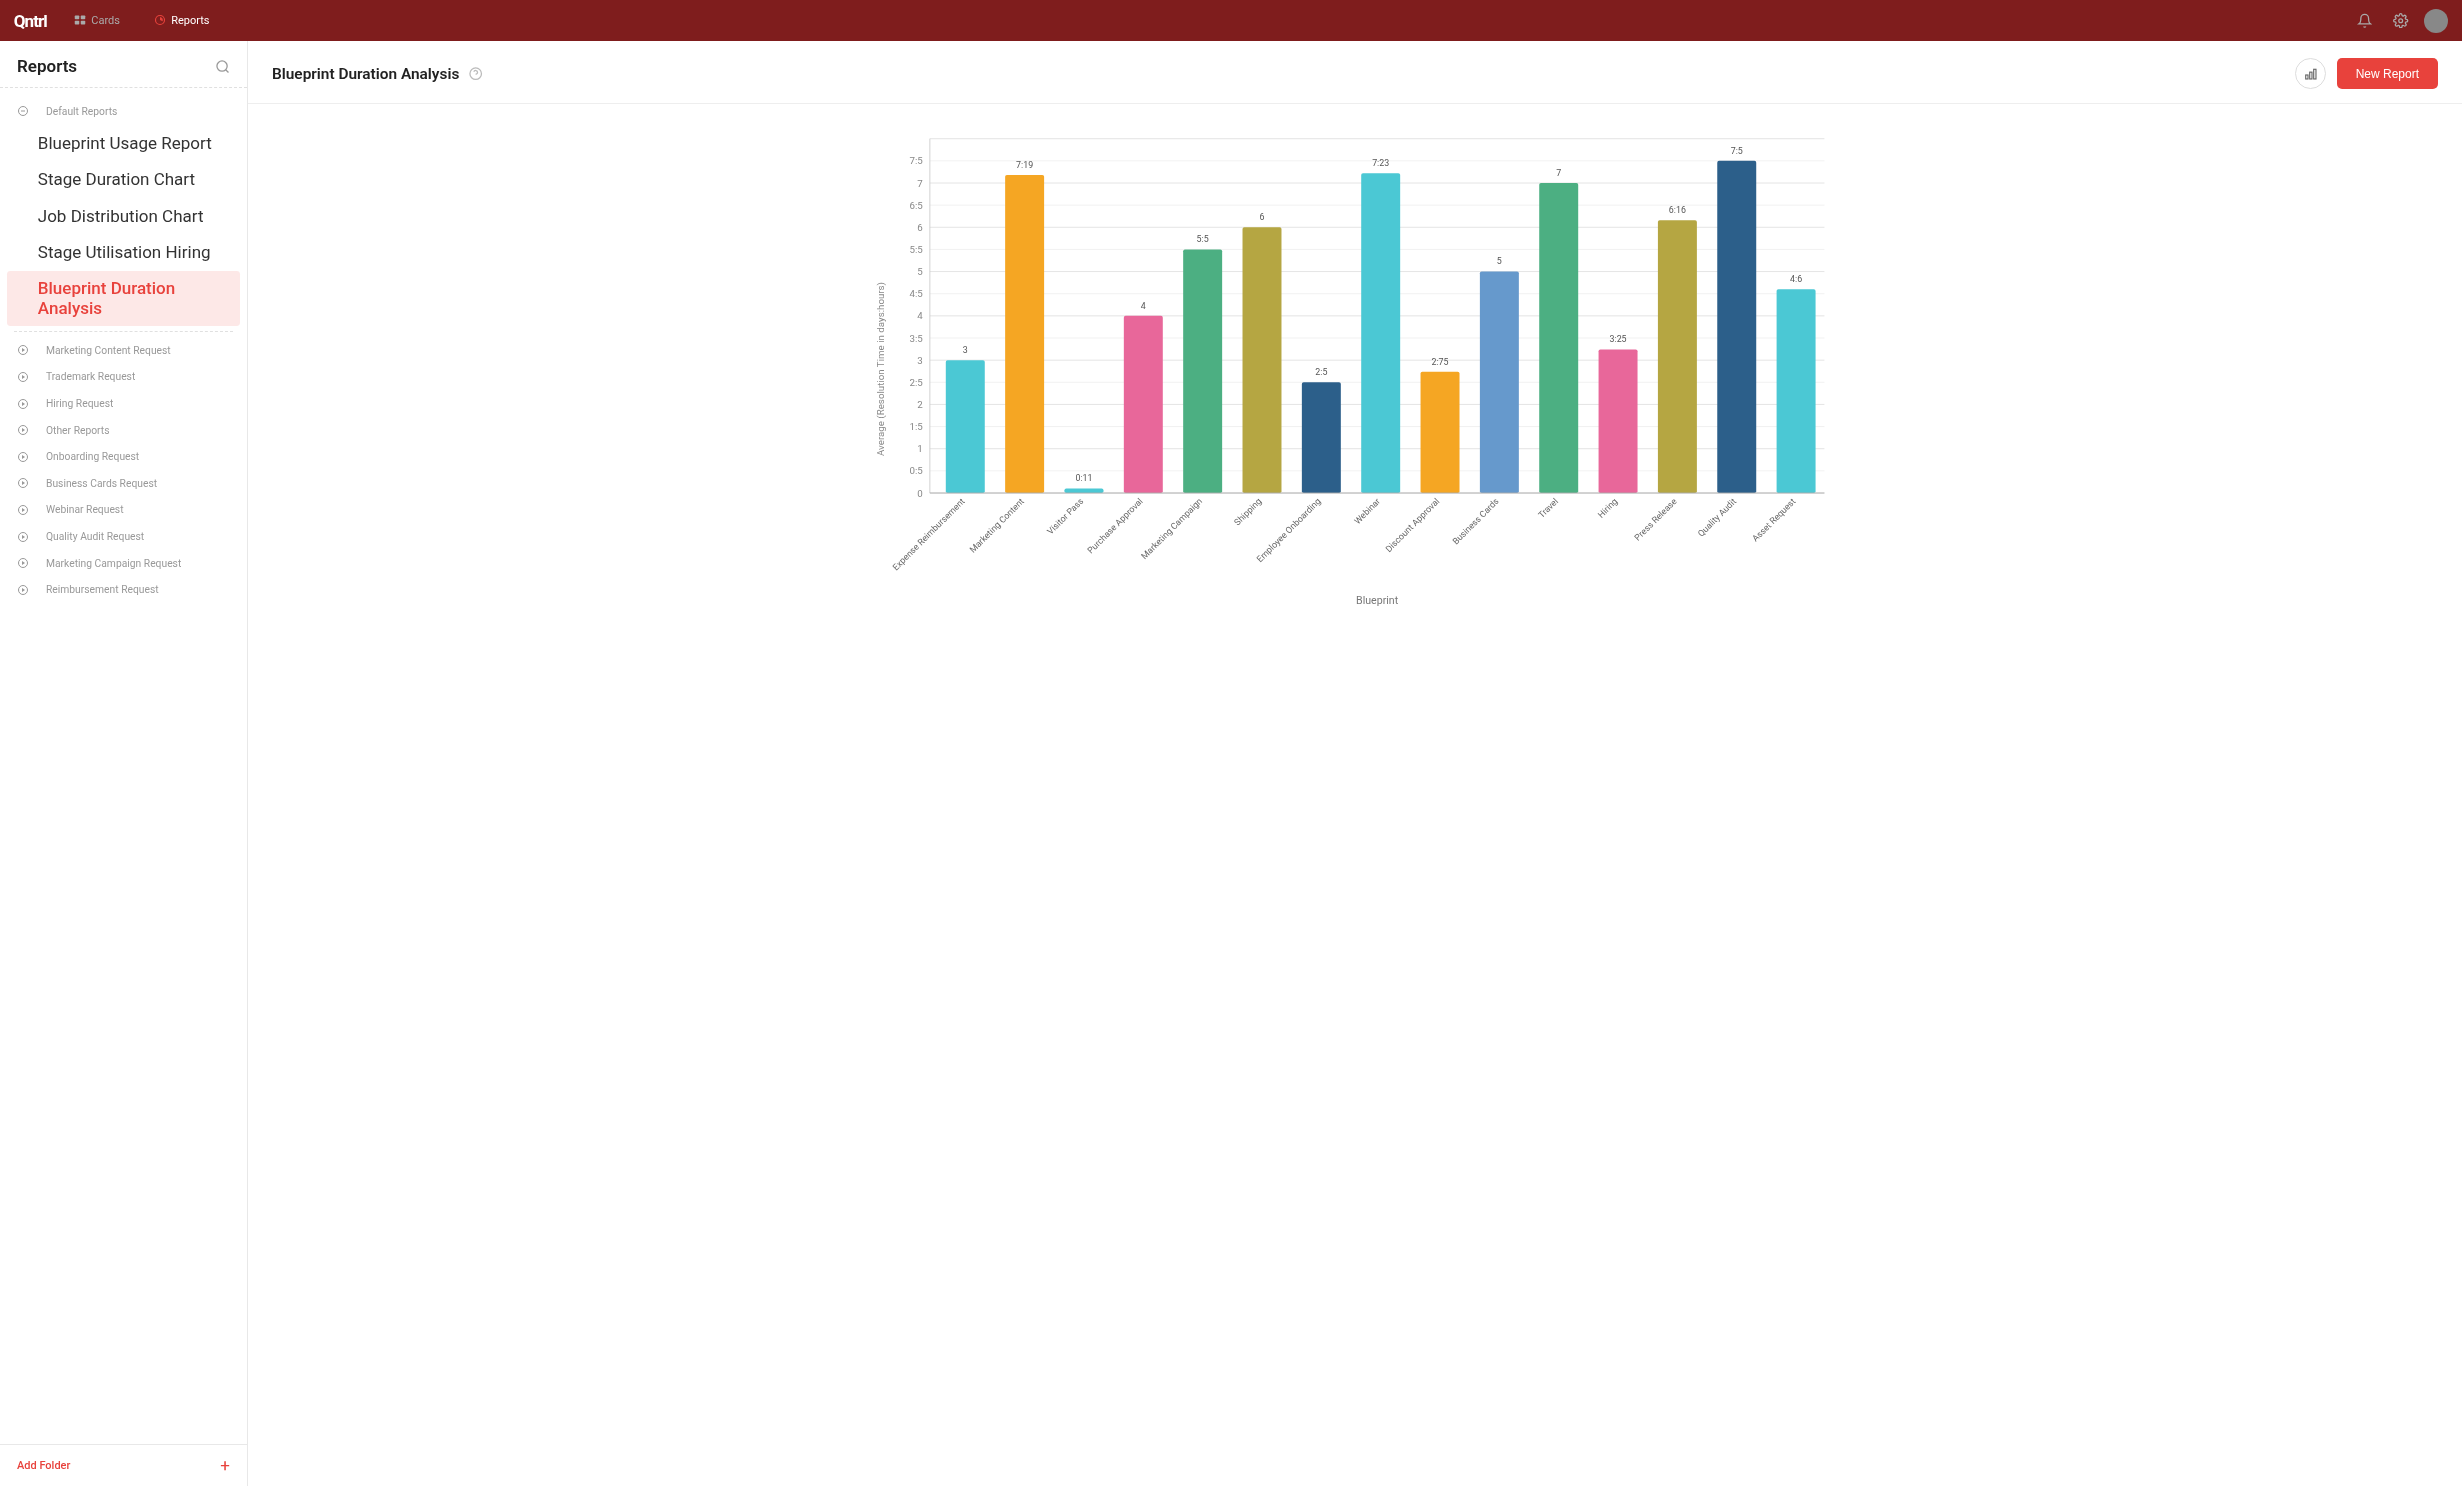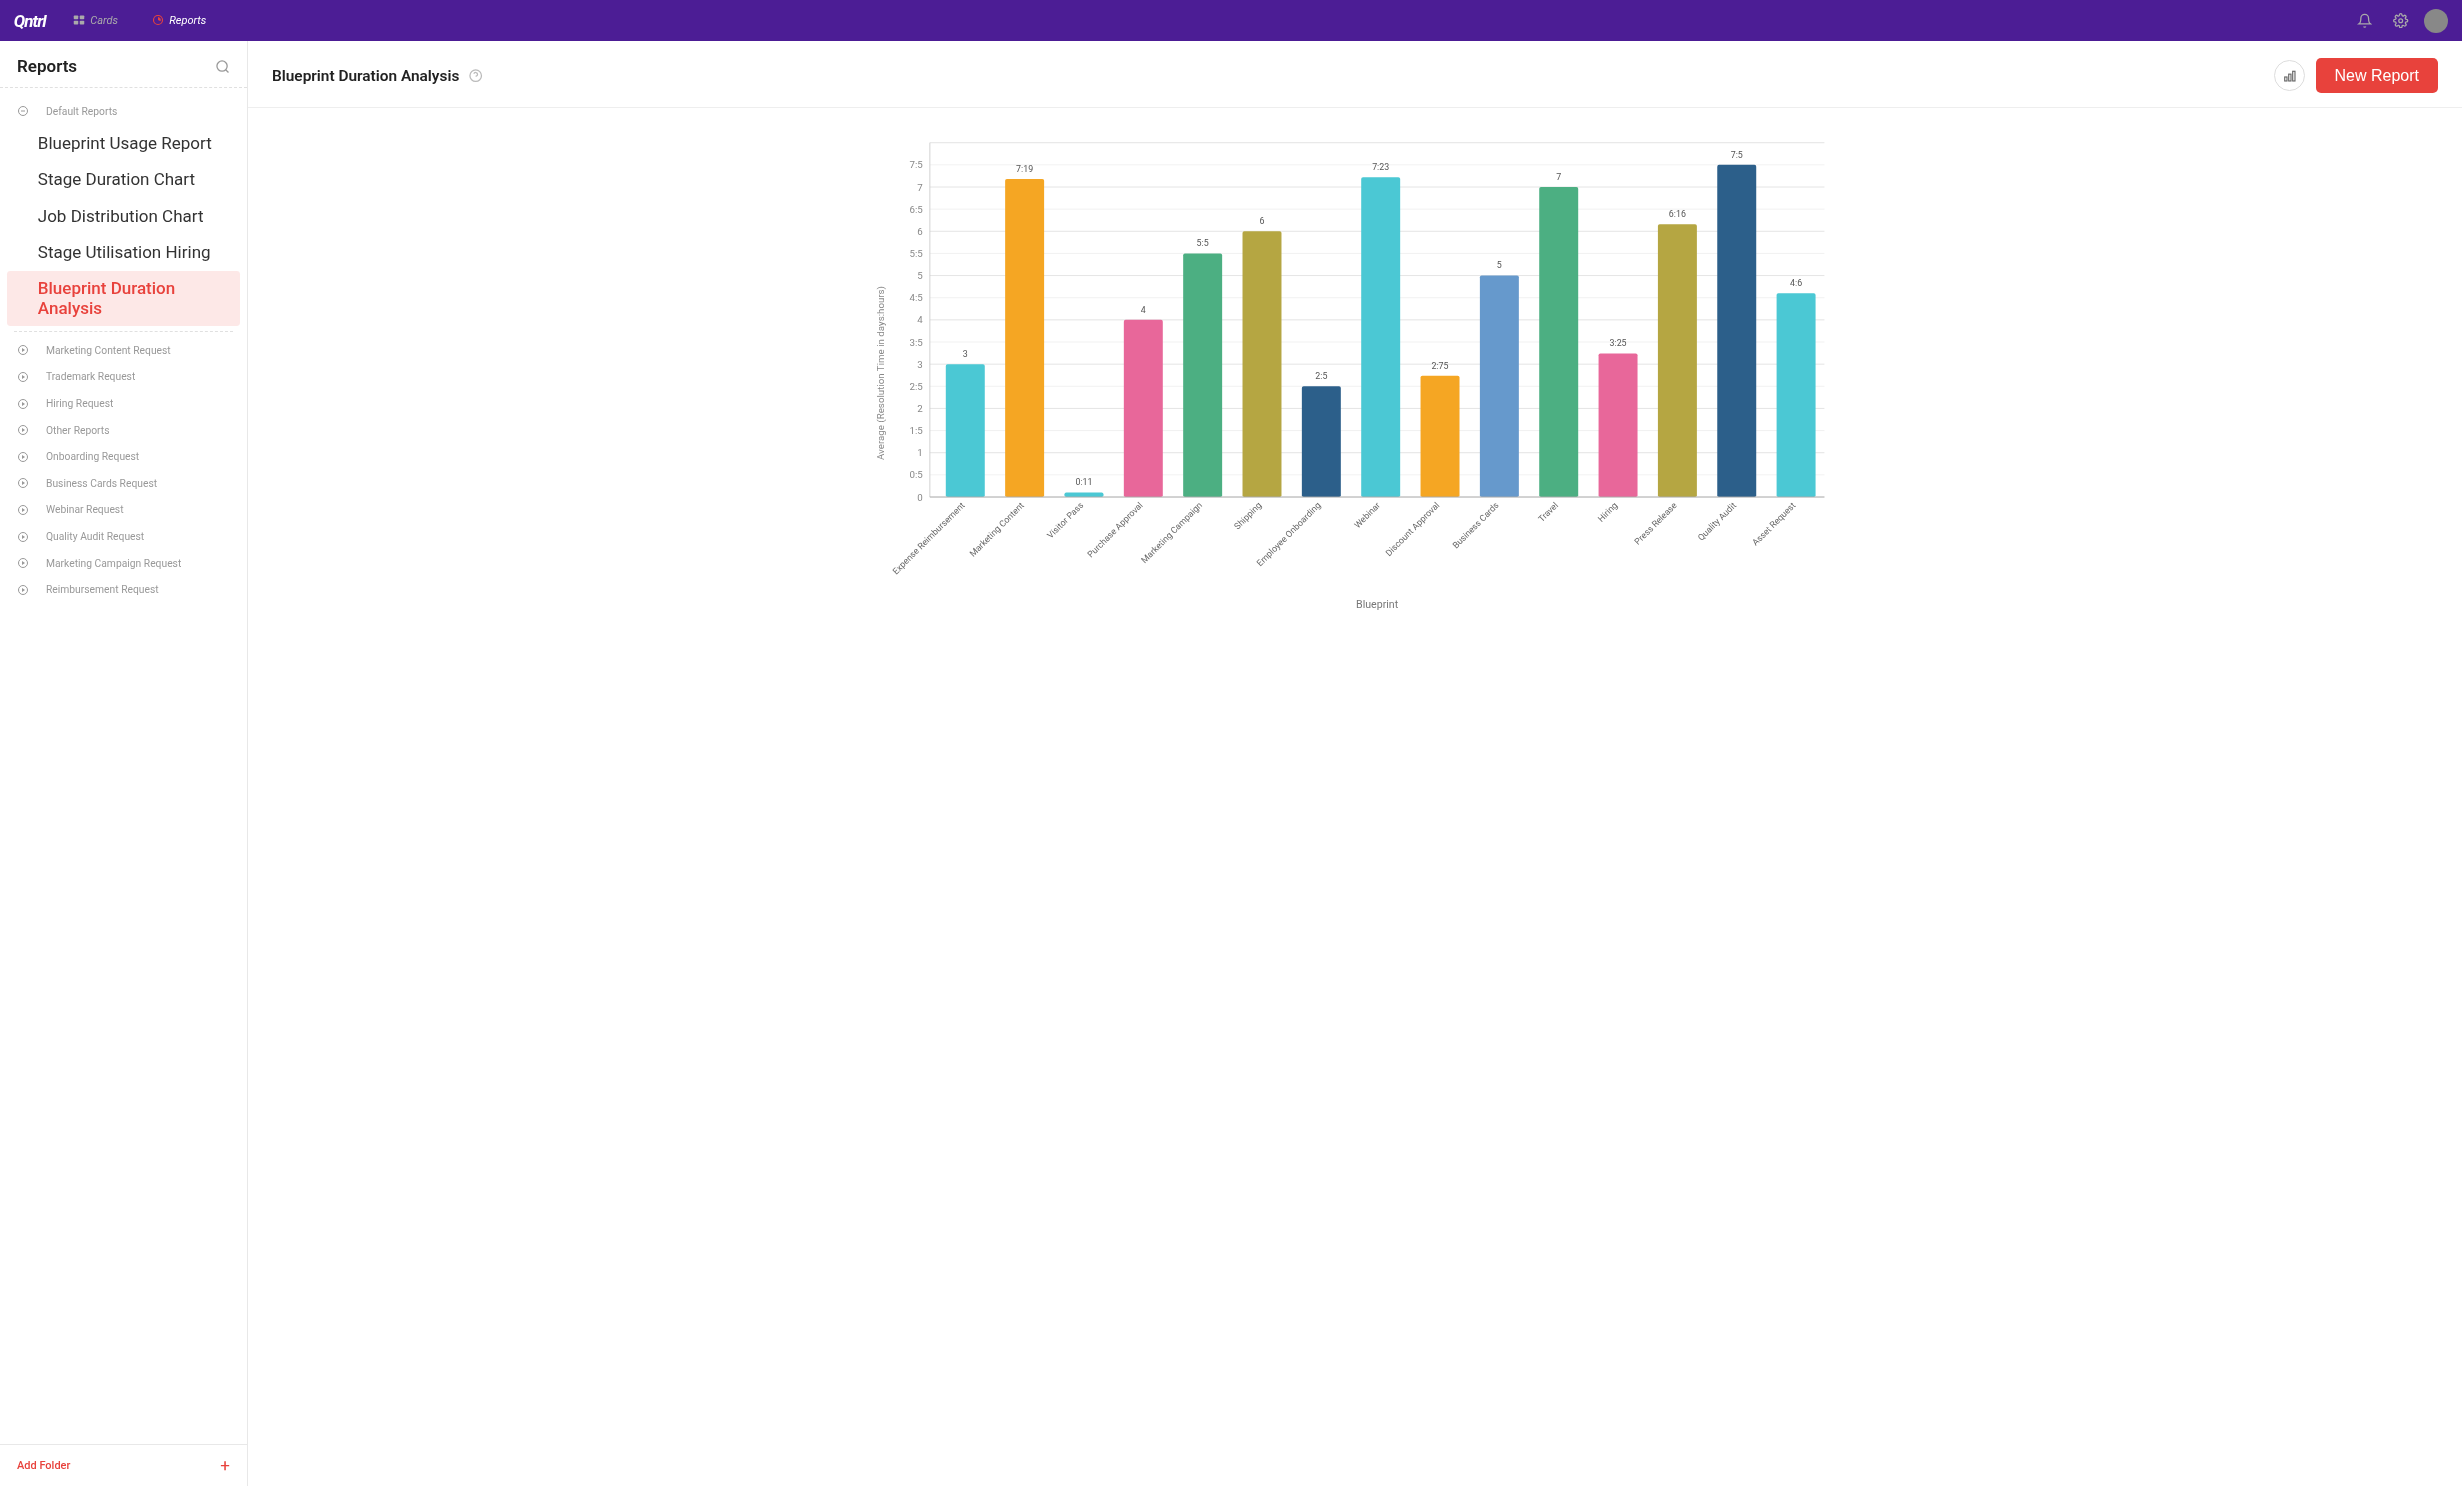--- a/index.html
+++ b/index.html
@@ -1,27 +1,26 @@
 <!DOCTYPE html>
 <html style="font-size:13.7px"><head>
   <meta charset="utf-8">
   <style>
     * { box-sizing: border-box; margin: 0; padding: 0; }
     body { font-family: -apple-system, BlinkMacSystemFont, 'Segoe UI', Roboto, sans-serif; background: #f5f5f5; display: flex; flex-direction: column; height: 100vh; overflow: hidden; }
 
     
     .topnav {
-      background: #4c1d95;
+      background: #7f1d1d;
       height: 41px;
       display: flex;
       align-items: center;
       padding: 0 13.7px;
       flex-shrink: 0;
       gap: 20.5px;
-      font-style: italic;
     }
     .logo {
       color: #e8423c;
       font-size: 17px;
       font-weight: 700;
       letter-spacing: -0.9px;
     }
     .logo span { color: white; }
     .nav-item {
       color: #aaa;
@@ -186,21 +185,21 @@
       align-items: center;
       justify-content: center;
       color: #666;
     }
     .new-report-btn {
       background: #e8423c;
       color: white;
       border: none;
       border-radius: 5.1px;
       padding: 8.5px 19px;
-      font-size: 16px;
+      font-size: 12px;
       font-weight: 500;
       cursor: pointer;
     }
 
     
     .chart-container {
       flex: 1;
       overflow: auto;
       padding: 17px 24px;
     }

